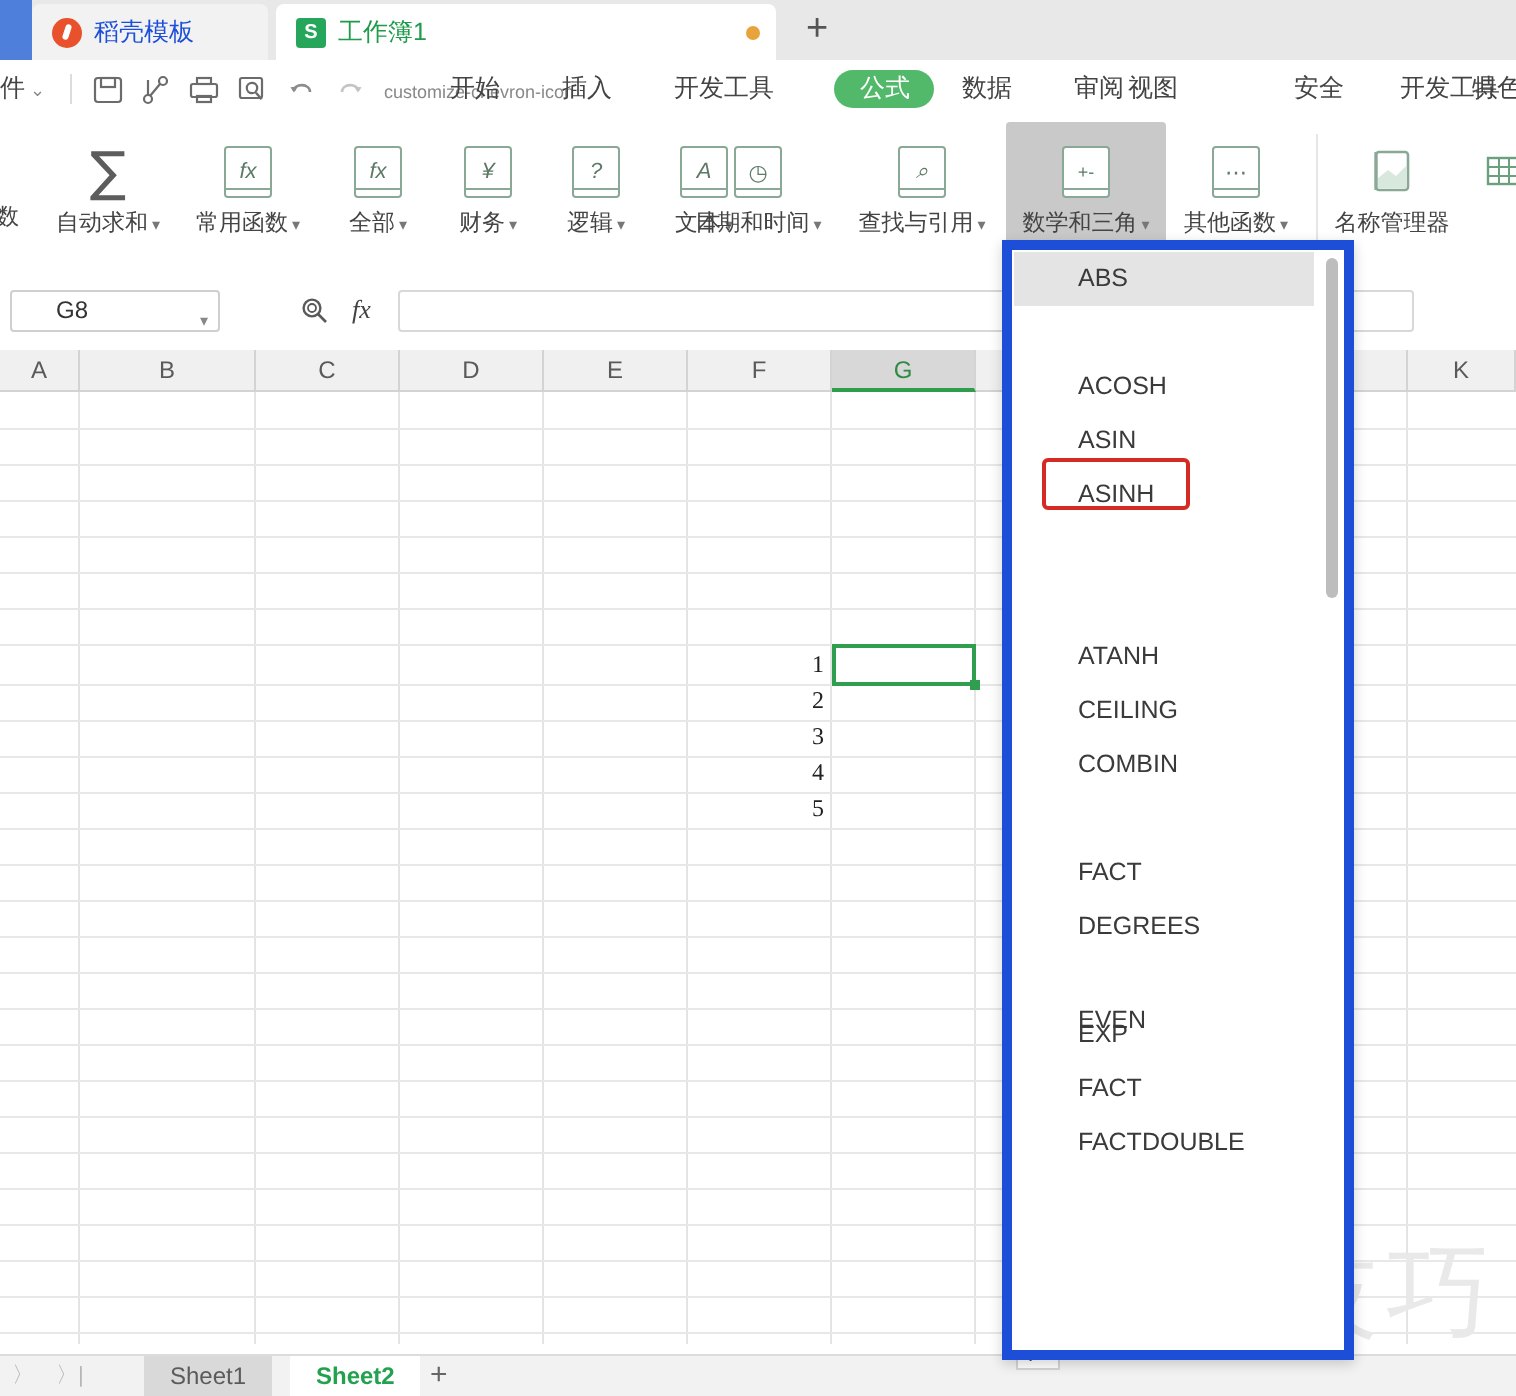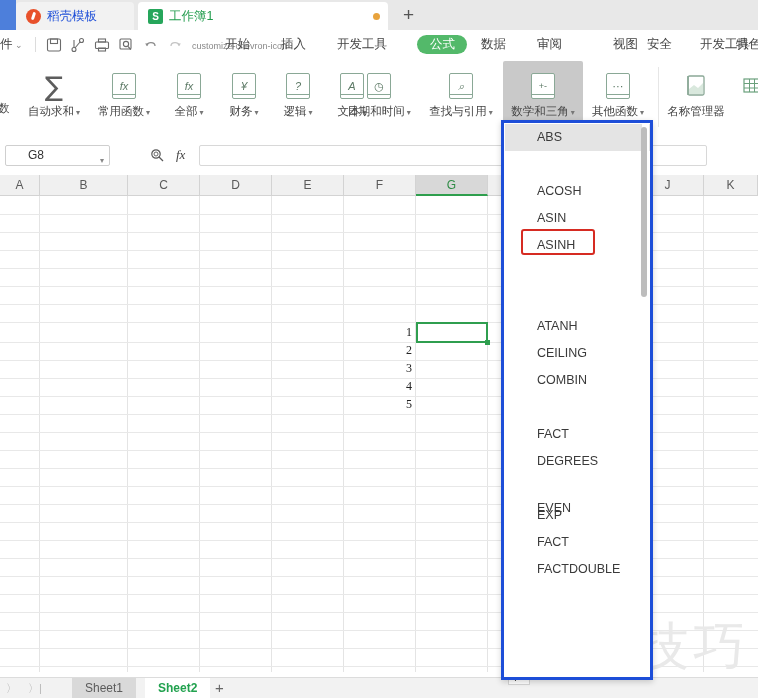--- a/index.html
+++ b/index.html
@@ -77,22 +77,22 @@
       box-sizing:border-box;font-size:12px;color:#5a5a5a;}
   .ch.sel{background:#d8d8d8;color:#2e8b45;border-bottom:2px solid #2e9e4d;}
   .gline-v{position:absolute;width:1px;background:#e4e4e4;}
   .gline-h{position:absolute;height:1px;background:#e8e8e8;}
   .cellval{position:absolute;font-size:12px;color:#222;text-align:right;
            font-family:"Liberation Serif",serif;}
   .selbox{position:absolute;border:2px solid #2f9e4f;box-sizing:border-box;}
   .selhandle{position:absolute;width:5px;height:5px;background:#2f9e4f;}
 
   
-  .dropdown{position:absolute;left:501px;top:120px;width:152px;height:560px;
-            background:#fff;border:3px solid #1d4ed8;box-shadow:0 2px 6px rgba(0,0,0,.18);
+  .dropdown{position:absolute;left:501px;top:120px;width:176px;height:560px;
+            background:#fff;border:5px solid #1d4ed8;box-shadow:0 2px 6px rgba(0,0,0,.18);
             box-sizing:border-box;overflow:hidden;z-index:30;}
   .ditem{position:absolute;left:1px;width:150px;height:27px;line-height:27px;
          padding-left:32px;box-sizing:border-box;font-size:12.5px;color:#3a3a3a;}
   .ditem.hl{background:#e4e4e4;}
   .dscroll-track{position:absolute;right:1px;top:1px;width:7px;height:558px;background:#fff;}
   .dscroll-thumb{position:absolute;right:2px;top:3px;width:6px;height:170px;
                  background:#bdbdbd;border-radius:3px;}
   .redbox{position:absolute;border:2.4px solid #d62b22;border-radius:3px;box-sizing:border-box;z-index:40;}
 
   
@@ -181,21 +181,21 @@
     </div>
     <div class="mi chev" style="left:192px;top:2px;">customize-chevron-icon</div>
 
     <div class="mi" style="left:225px;">开始</div>
     <div class="mi" style="left:281px;">插入</div>
     <div class="mi" style="left:337px;">开发工具</div>
     <div class="mi-active-pill" style="left:417px;width:50px;"></div>
     <div class="mi active" style="left:430px;">公式</div>
     <div class="mi" style="left:481px;">数据</div>
     <div class="mi" style="left:537px;">审阅</div>
-    <div class="mi" style="left:613px;">视图</div>
+    <div class="mi" style="left:564px;">视图</div>
     <div class="mi" style="left:647px;">安全</div>
     <div class="mi" style="left:700px;">开发工具</div>
     <div class="mi" style="left:736px;">特色</div>
   </div>
 
   <div class="ribbon">
     <div class="mi" style="left:-2px;top:42px;height:auto;line-height:normal;font-size:11.5px;">数</div>
 
     <div class="rbtn" style="left:20px;width:68px;">
       <div class="glyph">

